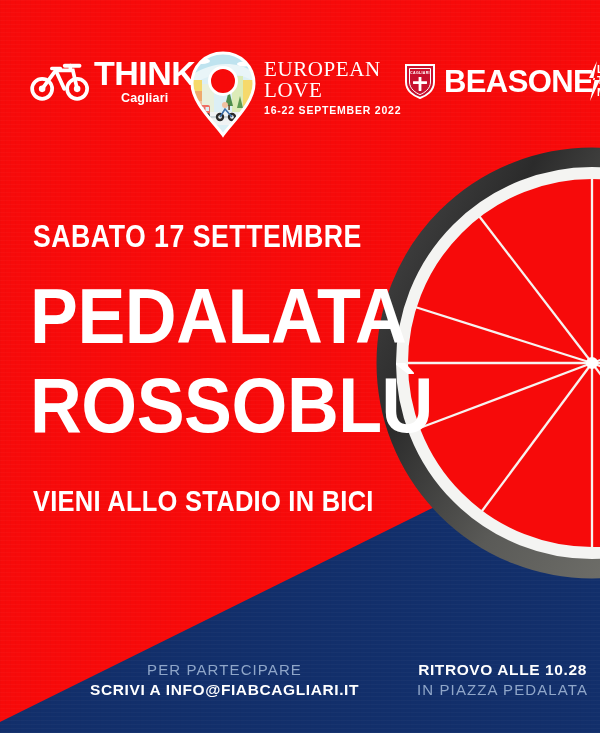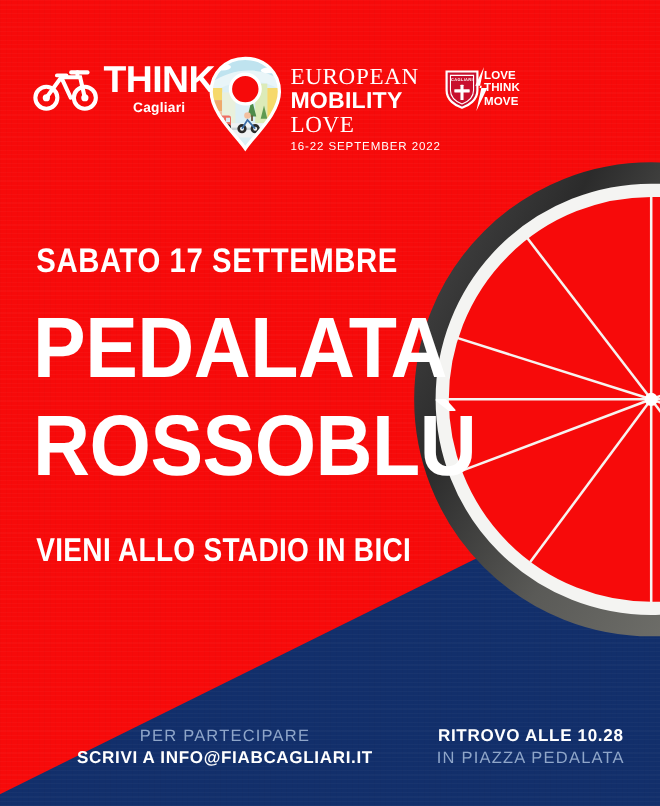--- a/index.html
+++ b/index.html
@@ -89,21 +89,21 @@
   .emw-txt { margin-left:6px; margin-top:9px; }
   .emw-l1, .emw-l3 {
     color:#FFFFFF; font-size:21px; font-weight:400;
     letter-spacing:0.6px; line-height:21px;font-family:Liberation Serif, serif;
   }
   .emw-l2 {
     color:#FFFFFF; font-size:21px; font-weight:bold;
     letter-spacing:0.2px; line-height:23px;
   }
   .emw-date {
-    color:#FFFFFF; font-size:10.5px; font-weight:400;
+    color:#FFFFFF; font-size:10.5px; font-weight:700;
     letter-spacing:0.8px; margin-top:3px;text-align:center;
   }
 
   
   .beasone {
     position:absolute; left:404px; top:12px;
     display:flex; align-items:center;
   }
   .shield { width:32px; height:38px; }
   .shield svg { display:block; width:32px; height:38px; }
@@ -168,21 +168,21 @@
     white-space:nowrap;
   }
 
   
   .footer {
     position:absolute;
     left:0; bottom:33px; width:600px;
     display:flex;
     justify-content:flex-end;
     align-items:flex-start;
-    padding-right:32px;
+    padding-right:12px;
   }
   .foot-col { text-align:center; }
   .foot-col.left { margin-right:58px; }
   .foot-muted {
     color:#8FA6C9;
     font-size:15px;
     font-weight:400;
     letter-spacing:1.1px;
     line-height:20px;
     white-space:nowrap;
@@ -326,21 +326,20 @@
             <ellipse cx="56" cy="14" rx="7" ry="2.6" fill="#FFFFFF"></ellipse>
 
             <circle cx="35" cy="31" r="13.5" fill="#F70A0A"></circle>
           </g>
           <path d="M35 3 C53.5 3 66 17 66 33.5 C66 53 44 72 35 85 C26 72 4 53 4 33.5 C4 17 16.5 3 35 3 Z" fill="none" stroke="#FFFFFF" stroke-width="3"></path>
           <circle cx="35" cy="31" r="13.5" fill="none" stroke="#FFFFFF" stroke-width="3"></circle>
         </svg>
       </span>
       <span class="emw-txt">
         <div class="emw-l1">EUROPEAN</div>
-        <div class="emw-l2">MOBILITY</div>
         <div class="emw-l3">LOVE</div>
         <div class="emw-date">16-22 SEPTEMBER 2022</div>
       </span>
     </div>
 
     <div class="beasone">
       <span class="shield">
         <svg viewBox="0 0 32 38" xmlns="http://www.w3.org/2000/svg">
           <path d="M2 3 H30 V20 C30 29 22 34 16 36 C10 34 2 29 2 20 Z" fill="#C8102E" stroke="#FFFFFF" stroke-width="2"></path>
           <path d="M5.5 6.5 H26.5 V20 C26.5 27 20 31 16 32.6 C12 31 5.5 27 5.5 20 Z" fill="none" stroke="#FFFFFF" stroke-width="1"></path>
@@ -350,20 +349,21 @@
             <rect x="9" y="19.2" width="14" height="2.8" rx="0.4"></rect>
           </g>
           <g fill="#C8102E">
             <circle cx="11.4" cy="16.9" r="1.1"></circle>
             <circle cx="20.6" cy="16.9" r="1.1"></circle>
             <circle cx="11.4" cy="25" r="1.1"></circle>
             <circle cx="20.6" cy="25" r="1.1"></circle>
           </g>
         </svg>
       </span>
+      <span class="beasone-word">BEASONE</span>
       <span class="ltm">
         <svg class="bolt" viewBox="0 0 12 40" xmlns="http://www.w3.org/2000/svg">
           <path d="M9 0 L1 17 H7 L2 40 L12 19 H5 Z" fill="#FFFFFF"></path>
         </svg>
         <div class="ltm-line">LOVE</div>
         <div class="ltm-line">THINK</div>
         <div class="ltm-line">MOVE</div>
       </span>
     </div>
   </div>

